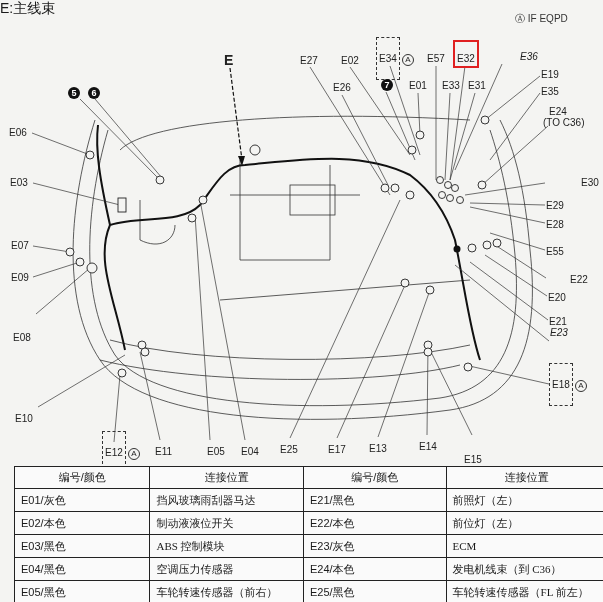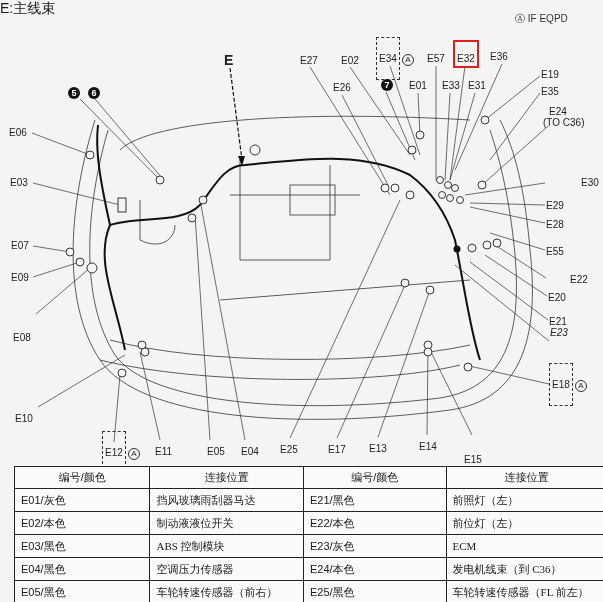--- a/index.html
+++ b/index.html
@@ -136,21 +136,21 @@
 <div class="title">E:主线束</div>
 <div class="note">Ⓐ IF EQPD</div>
 <div class="lbl big" style="left:224px;top:54px;">E</div>
 
 <div class="lbl" style="left:300px;top:55px;">E27</div>
 <div class="lbl" style="left:341px;top:55px;">E02</div>
 <div class="lbl" style="left:376px;top:53px;"><span class="boxed">E34</span><span class="circA">A</span></div>
 <div class="lbl" style="left:427px;top:53px;">E57</div>
 <div class="lbl" style="left:457px;top:53px;">E32</div>
 <div class="highlight"></div>
-<div class="lbl" style="left:490px;top:51px;">E36</div>
+<div class="lbl" style="left:520px;top:51px;font-style:italic;">E36</div>
 <div class="lbl" style="left:333px;top:82px;">E26</div>
 <div class="lbl" style="left:409px;top:80px;">E01</div>
 <div class="lbl" style="left:442px;top:80px;">E33</div>
 <div class="lbl" style="left:468px;top:80px;">E31</div>
 <div class="lbl" style="left:541px;top:69px;">E19</div>
 <div class="lbl" style="left:541px;top:86px;">E35</div>
 <div class="lbl" style="left:549px;top:106px;">E24</div>
 <div class="lbl" style="left:543px;top:117px;">(TO C36)</div>
 
 <div class="lbl" style="left:546px;top:177px;padding-left:35px;">E30</div>

